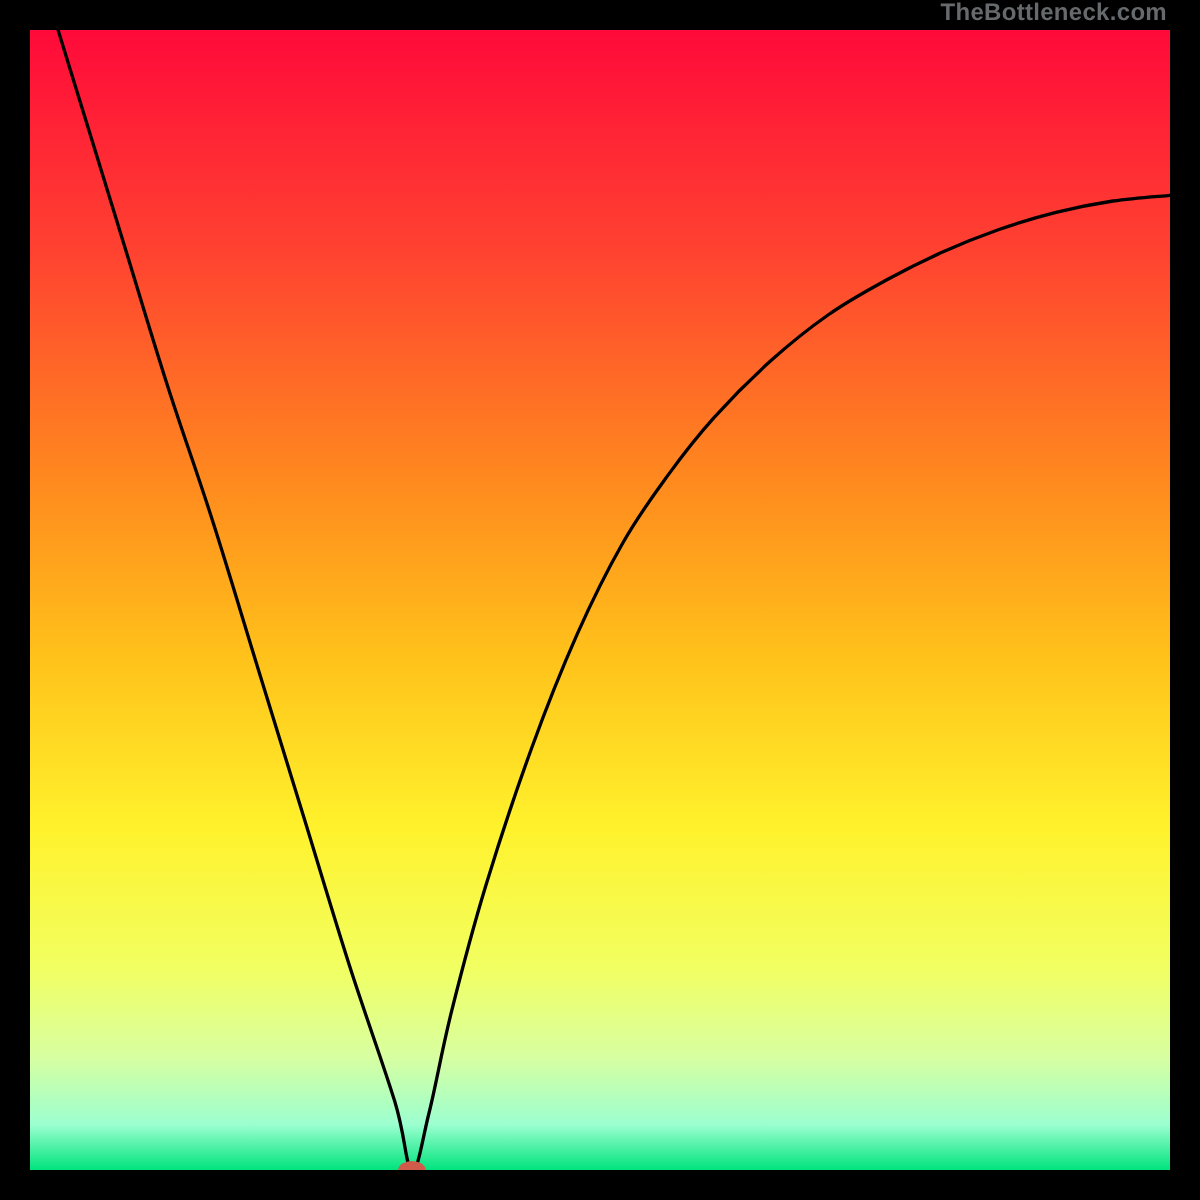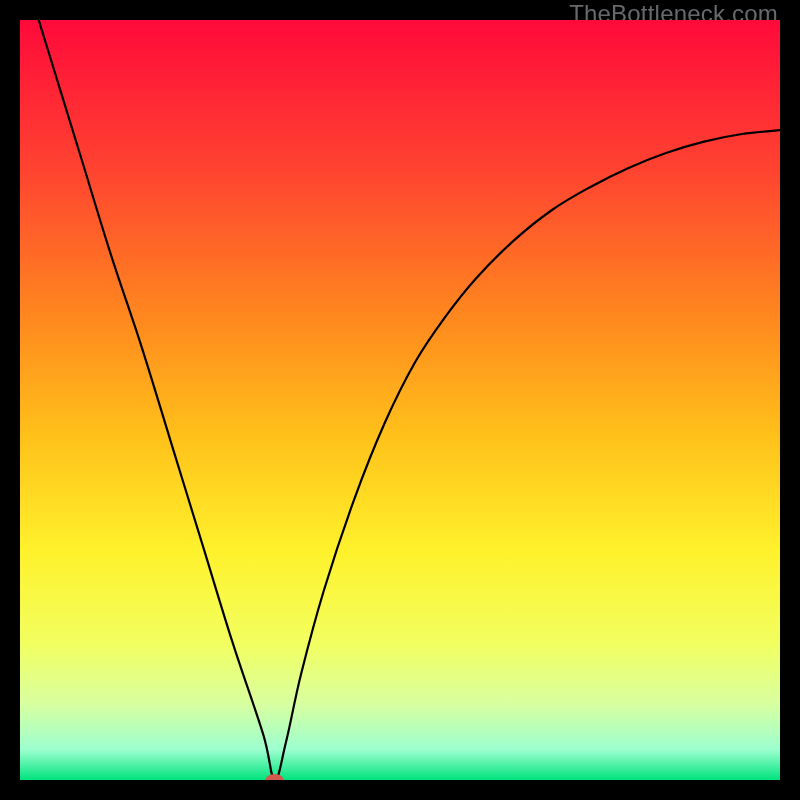--- a/index.html
+++ b/index.html
@@ -16,22 +16,22 @@
     left: 20px;
     top: 20px;
     width: 760px;
     height: 760px;
   }
   .watermark {
     position: absolute;
     top: 0px;
     right: 22px;
     color: #666a6c;
-    font-size: 24px;
-    font-weight: 400;
+    font-size: 16px;
+    font-weight: 700;
     letter-spacing: 0.2px;
   }
   svg { display: block; }
 </style>
 </head>
 <body>
 
 <div class="watermark">TheBottleneck.com</div>
 
 <div class="plot-area">

